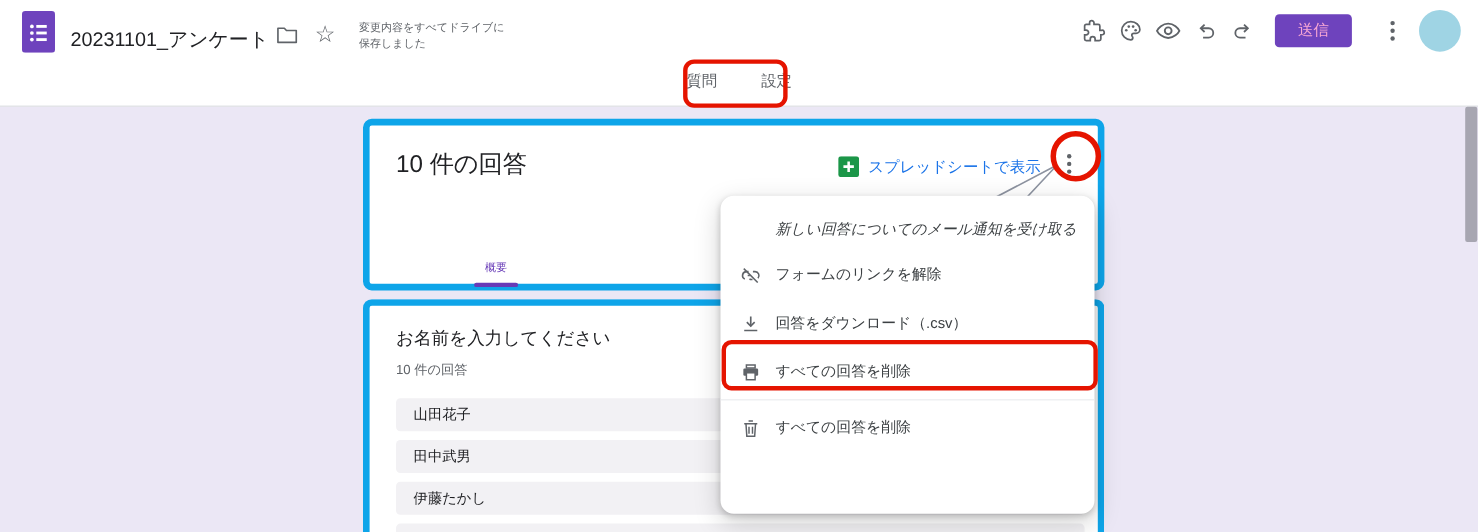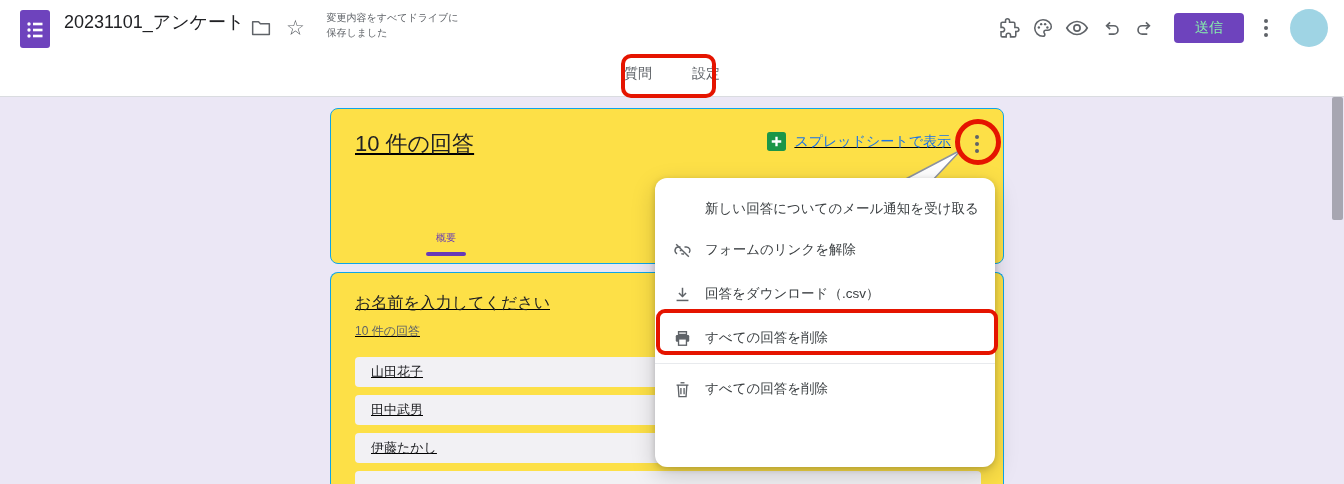--- a/index.html
+++ b/index.html
@@ -2,54 +2,54 @@
 <html><head>
 <meta charset="utf-8">
 <style>
   * { margin:0; padding:0; box-sizing:border-box; }
   body { background:#fff; font-family:"Liberation Sans","DejaVu Sans",sans-serif; }
   #screen { position:relative; width:1344px; height:484px; background:#ebe7f5; overflow:hidden; }
 
   
   .header { position:absolute; top:0; left:0; width:1344px; height:97px;
             background:#fff; border-bottom:1px solid #dadce0; z-index:10; }
-  .header-left { position:absolute; left:20px; top:10px; display:flex; align-items:flex-start; }
+  .header-left { position:absolute; left:20px; top:10px; display:flex; align-items:flex-end; }
   .forms-logo { width:30px; height:38px; }
   .doc-title { margin-left:14px; font-size:18px; color:#202124; }
   .icon-btn { display:flex; align-items:center; justify-content:center;
               width:34px; height:34px; border-radius:50%; cursor:pointer; }
   .star-glyph { font-size:21px; color:#5f6368; line-height:1; }
   .save-status { margin-left:14px; font-size:10px; line-height:15px; color:#5f6368; }
 
   .header-right { position:absolute; right:16px; top:9px; display:flex; align-items:center; }
   .hr-gap { margin-left:6px; }
-  .send-btn { margin:0 10px 0 12px; width:70px; height:30px; background:#6e43bd; color:#86efac;
+  .send-btn { margin:0 25px 0 12px; width:70px; height:30px; background:#6e43bd; color:#f9a8d4;
               font-size:14px; border:none; border-radius:4px; cursor:pointer;font-family:Liberation Serif, serif; }
   .kebab { display:flex; flex-direction:column; align-items:center; justify-content:center; gap:3px;
            width:24px; height:24px; cursor:pointer; }
   .kebab i { width:4px; height:4px; border-radius:50%; background:#5f6368; }
   .avatar { width:38px; height:38px; border-radius:50%; background:#9fd4e4; margin-left:12px; cursor:pointer; }
 
   
   .tabs { position:absolute; left:50%; transform:translateX(-50%); bottom:0; height:44px;
           display:flex; align-items:center; }
   .tab { position:relative; height:44px; display:flex; align-items:center; gap:6px;
          padding:0 12px; margin:0 8px; font-size:14px; color:#5f6368; cursor:pointer; }
   .tab.active { color:#673ab7; }
   .tab.active::after { content:""; position:absolute; left:0; right:0; bottom:0; height:4px;
                        background:#673ab7; border-radius:3px 3px 0 0; }
   .tab-badge { width:22px; height:22px; border-radius:50%; background:#673ab7; color:#fff;
                font-size:12px; display:flex; align-items:center; justify-content:center; }
 
   
-  .card { position:absolute; background:#fde047; border:1px solid #0ea5e9; border-radius:8px;text-decoration:underline; }
+  .card { position:absolute; background:#ffffff; border:6px solid #0ea5e9; border-radius:8px; }
   .card-responses { left:330px; top:108px; width:674px; height:156px; }
   .cr-head { display:flex; align-items:center; justify-content:space-between; padding:20px 14px 0 24px; }
   .cr-title { font-size:22px; color:#202124; font-weight:400; }
-  .cr-actions { display:flex; align-items:flex-start; }
+  .cr-actions { display:flex; align-items:flex-end; }
   .sheet-link { display:flex; align-items:center; gap:8px; cursor:pointer; }
   .sheet-link span { font-size:14px; color:#1a73e8; }
   .cr-kebab { margin-left:14px; }
   .summary-tab { position:absolute; left:92px; top:122px; width:46px; text-align:center; cursor:pointer; }
   .summary-tab .lbl { font-size:10px; color:#673ab7; }
   .summary-tab .bar { margin:7px auto 0; width:40px; height:4px; background:#673ab7; border-radius:3px; }
 
   .card-question { left:330px; top:272px; width:674px; height:230px; border-bottom:none;
                    border-radius:8px 8px 0 0; padding:20px 24px 0; }
   .q-title { font-size:16px; color:#202124; }
@@ -59,21 +59,21 @@
                 padding-left:16px; font-size:13px; color:#202124; line-height:30px; }
 
   
   .tail-svg { position:absolute; left:0; top:0; z-index:20; pointer-events:none; }
 
   
   .menu { position:absolute; left:655px; top:178px; width:340px; height:289px; background:#fff;
           border-radius:12px; z-index:30; padding-top:12px;
           box-shadow:0 2px 6px rgba(0,0,0,.18), 0 8px 24px rgba(0,0,0,.18); }
   .menu-item { display:flex; align-items:center; height:44px; padding-left:18px; cursor:pointer; }
-  .menu-item.short { height:38px; }
+  .menu-item.short { height:38px;font-style:italic; }
   .mi-icon { width:32px; display:flex; align-items:center; }
   .menu-item span { font-size:13.5px; color:#3c4043; }
   .menu-divider { height:1px; background:#e8eaed; margin:3px 0; }
 
   
   .ann { position:absolute; border:4px solid #e51400; pointer-events:none; z-index:50; }
   .ann-tab { left:621px; top:54px; width:95px; height:44px; border-radius:10px; }
   .ann-circle { left:955px; top:119px; width:46px; height:46px; border-width:5px; border-radius:50%; }
   .ann-download { left:656px; top:309px; width:342px; height:46px; border-radius:9px; }
 

